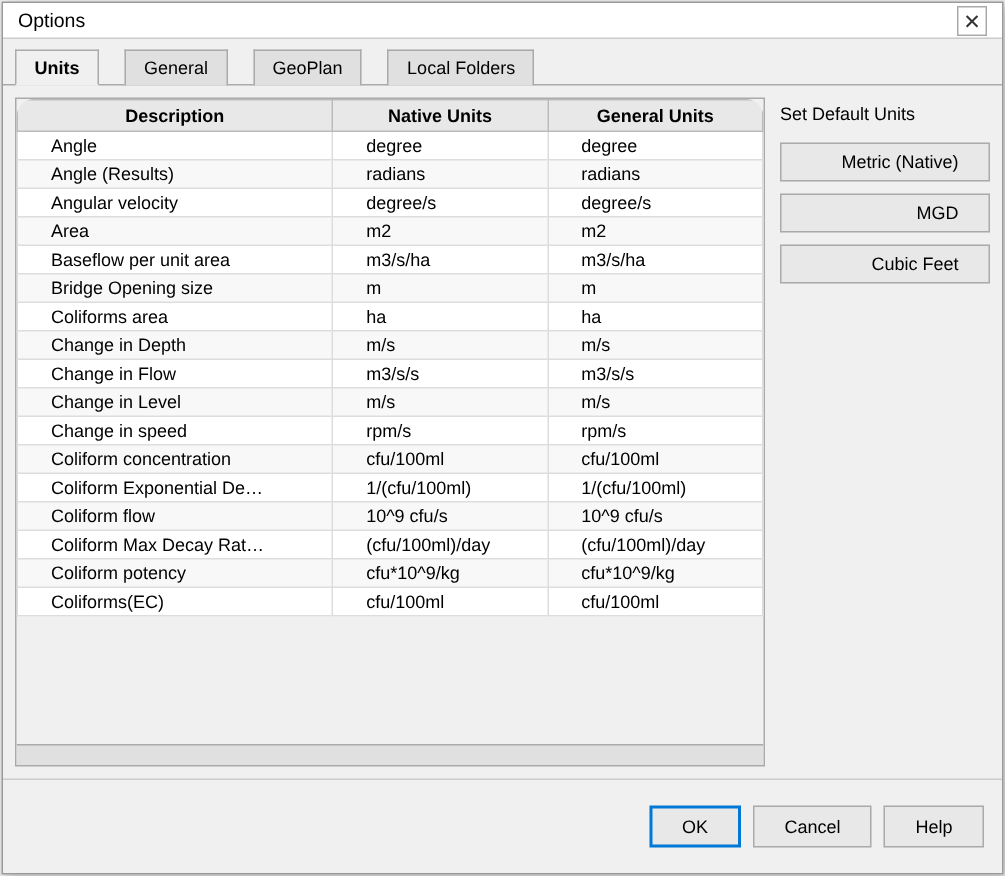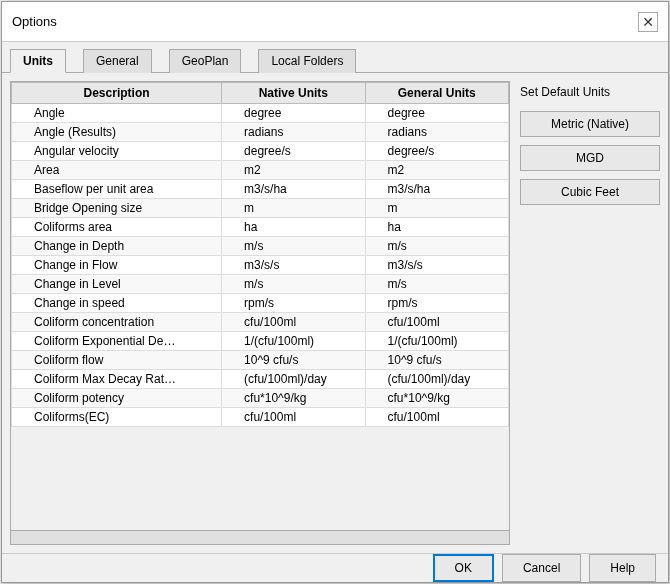--- a/index.html
+++ b/index.html
@@ -22,21 +22,21 @@
       flex-direction: column;
       box-shadow: 2px 2px 8px rgba(0,0,0,0.3);
     }
     .title-bar {
       background: #fff;
       border-bottom: 1px solid #ccc;
       padding: 6px 10px;
       display: flex;
       align-items: center;
       justify-content: space-between;
-      height: 40px;
+      height: 24px;
     }
     .title-bar-text {
       font-size: 13px;
       font-weight: 400;
       color: #000;
     }
     .close-btn {
       width: 20px;
       height: 20px;
       background: none;
@@ -81,20 +81,21 @@
     .table-section {
       flex: 1;
       display: flex;
       flex-direction: column;
       overflow: hidden;
       border: 1px solid #aaa;
     }
     .table-wrapper {
       overflow: auto;
       flex: 1;
+      border-radius: 12px;
     }
     table {
       width: 100%;
       border-collapse: collapse;
       font-size: 12px;
     }
     thead tr {
       background: #e8e8e8;
     }
     th {
@@ -124,26 +125,26 @@
       text-align: left;
       margin-bottom: 4px;
     }
     .default-btn {
       width: 100%;
       padding: 5px 20px;
       border: 1px solid #aaa;
       background: #e8e8e8;
       cursor: pointer;
       font-size: 12px;
-      text-align: center;
+      text-align: right;
     }
     .footer {
       display: flex;
       justify-content: flex-end;
-      padding: 0 12px;
+      padding: 17px 12px;
       gap: 8px;
       border-top: 1px solid #ccc;
       background: #f0f0f0;
     }
     .footer-btn {
       padding: 5px 20px;
       border: 1px solid #aaa;
       background: #e8e8e8;
       cursor: pointer;
       font-size: 12px;

